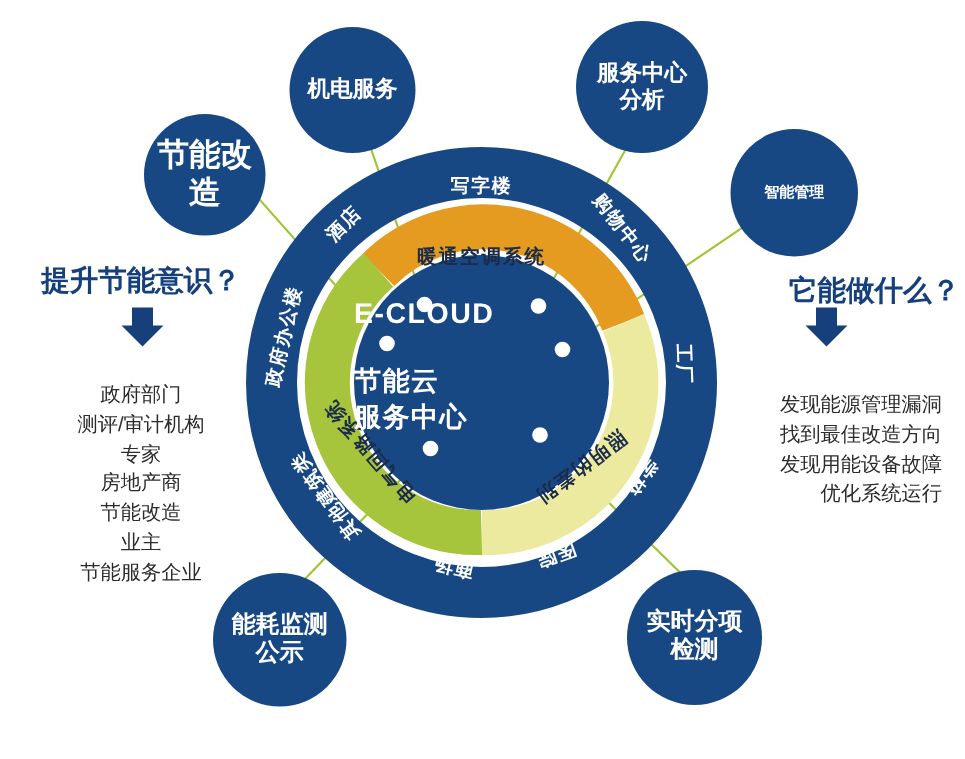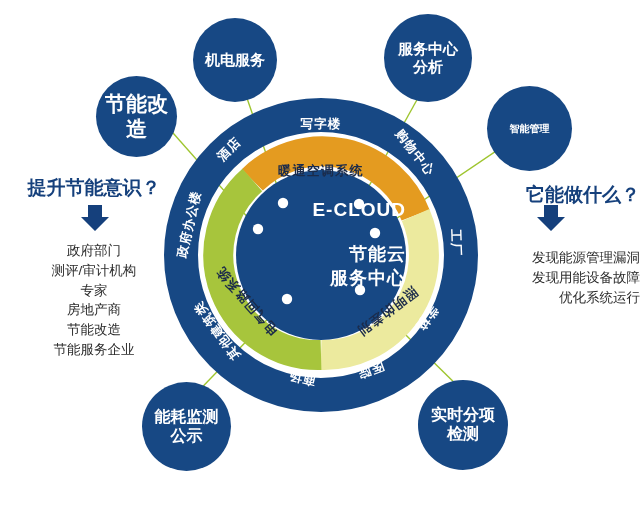--- a/index.html
+++ b/index.html
@@ -12,41 +12,41 @@
   svg#diagram{position:absolute;left:0;top:0;width:643px;height:506px;}
 
   
   .side-panel{position:absolute;text-align:center;}
   .side-panel.left{left:4px;top:178px;width:180px;}
   .side-panel.right{left:460px;top:185px;width:180px;text-align:right;}
   .panel-title{
     font-size:19px;font-weight:bold;color:#15407c;letter-spacing:0px;
     white-space:nowrap;line-height:1.1;
   }
-  .panel-list{list-style:none;margin:0;padding:0;}
+  .panel-list{list-style:none;margin:12px;padding:0;}
   .panel-list li{
     font-size:13.5px;color:#2b2b2b;line-height:1.47;white-space:nowrap;
   }
 
   
   .bubble{
     position:absolute;border-radius:50%;background:#174884;
     color:#ffffff;display:flex;align-items:center;justify-content:center;
     text-align:center;font-weight:bold;line-height:1.18;
   }
   .bubble span{display:block;padding:0 4px;}
 
   
   .ringtxt{font-size:12.5px;font-weight:bold;fill:#ffffff;letter-spacing:1.2px;}
   .segtxt{font-size:13px;font-weight:bold;fill:#1b2b4a;letter-spacing:1.3px;}
 
   
   .center-block{
     position:absolute;left:236px;top:198px;width:170px;
-    text-align:right;color:#ffffff;pointer-events:none;
+    text-align:left;color:#ffffff;pointer-events:none;
   }
   .center-en{font-size:19px;font-weight:bold;letter-spacing:1px;line-height:1.25;}
   .center-cn1{font-size:18px;font-weight:bold;line-height:1.35;letter-spacing:1px;margin-top:20px;}
   .center-cn2{font-size:18px;font-weight:bold;line-height:1.35;letter-spacing:1px;}
 </style>
 </head>
 <body>
 
 <div id="stage">
 
@@ -162,27 +162,29 @@
 
   <div class="side-panel left">
     <div class="panel-title">提升节能意识？</div>
     <div style="height:42px"></div>
     <ul class="panel-list">
       <li>政府部门</li>
       <li>测评/审计机构</li>
       <li>专家</li>
       <li>房地产商</li>
       <li>节能改造</li>
+      <li>业主</li>
       <li>节能服务企业</li>
     </ul>
   </div>
 
   <div class="side-panel right">
     <div class="panel-title">它能做什么？</div>
     <div style="height:42px"></div>
     <ul class="panel-list">
       <li>发现能源管理漏洞</li>
+      <li>找到最佳改造方向</li>
       <li>发现用能设备故障</li>
       <li>优化系统运行</li>
     </ul>
   </div>
 
 </div>
 
 </body></html>

